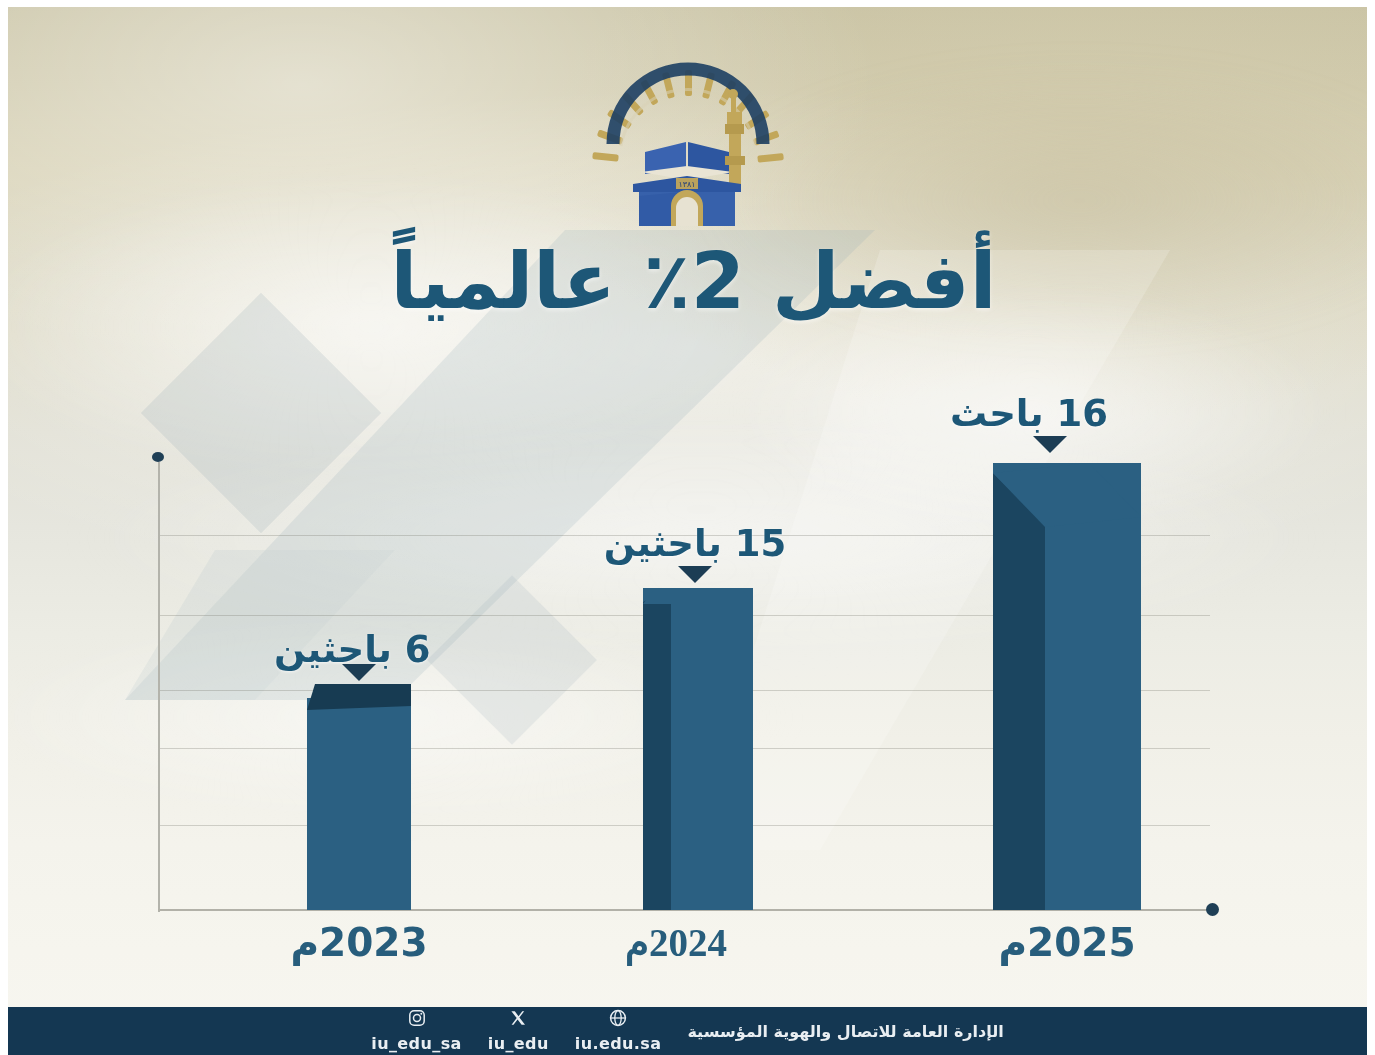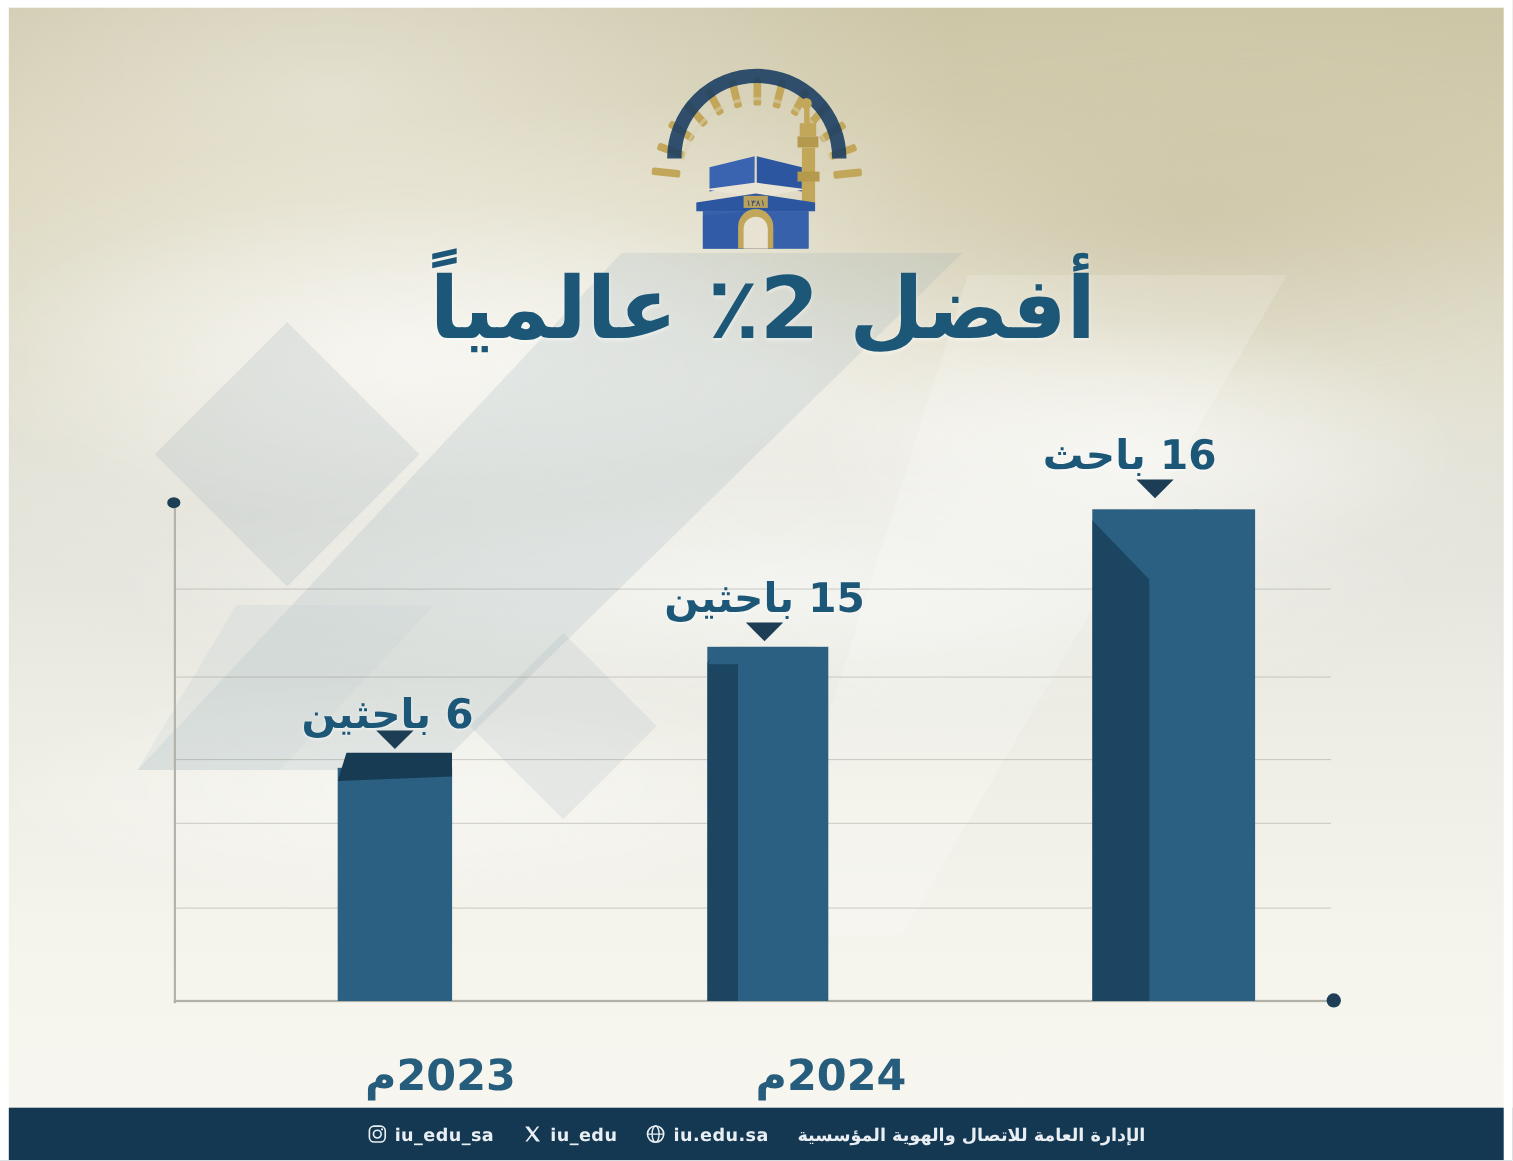--- a/index.html
+++ b/index.html
@@ -156,38 +156,37 @@
     border-right:17px solid transparent;
     border-top:17px solid #1c3d54;
   }
   .xlabel{
     position:absolute;
     direction:rtl;
     color:#275d7c;
     font-size:39px;
     font-weight:700;
     white-space:nowrap;
-    text-align:right;
-    margin-top:36px;
+    text-align:center;
   }
 
   
   .footer{
     position:absolute;left:0;bottom:0;width:1375px;height:48px;
     background:#143752;
     display:flex;align-items:center;justify-content:center;
     gap:26px;
     direction:rtl;
   }
   .footer-text{
     color:#e9eef2;font-size:16px;font-weight:600;white-space:nowrap;
     letter-spacing:.2px;
   }
   .f-item{
-    display:flex;align-items:center;gap:7px;direction:ltr;
+    display:flex;align-items:center;gap:7px;direction:ltr;flex-direction:column;
   }
   .f-item .lbl{
     color:#e9eef2;font-size:16px;font-weight:600;white-space:nowrap;
     letter-spacing:.4px;
   }
   .f-icon{width:18px;height:18px;display:block;flex:0 0 18px;}
   .f-icon svg{width:18px;height:18px;display:block;}
 
   .edge-l{position:absolute;left:0;top:0;width:8px;height:1055px;background:#fff;}
   .edge-r{position:absolute;right:0;top:0;width:8px;height:1055px;background:#fff;}
@@ -345,25 +344,26 @@
         </svg>
       </div>
     </div>
 
     <div class="callout" style="left:274px;top:628px;width:170px;text-align:left;">6 باحثين</div>
     <div class="marker" style="left:342px;top:664px;"></div>
 
     <div class="callout" style="left:590px;top:522px;width:210px;text-align:center;">15 باحثين</div>
     <div class="marker" style="left:678px;top:566px;"></div>
 
-    <div class="callout" style="left:906px;top:392px;width:200px;text-align:right;">16 باحث</div>
+    <div class="callout" style="left:950px;top:392px;width:200px;text-align:left;">16 باحث</div>
     <div class="marker" style="left:1033px;top:436px;"></div>
 
     <div class="xlabel" style="left:249px;top:920px;width:220px;">2023م</div>
-    <div class="xlabel" style="left:604px;top:920px;width:220px;">2024م</div>
+    <div class="xlabel" style="left:566px;top:920px;width:220px;font-family:Liberation Serif, serif;">2024م</div>
+    <div class="xlabel" style="left:957px;top:920px;width:220px;">2025م</div>
   </div>
 
   <div class="footer">
     <span class="footer-text">الإدارة العامة للاتصال والهوية المؤسسية</span>
 
     <span class="f-item">
       <span class="f-icon">
         <svg viewBox="0 0 18 18">
             <circle cx="9" cy="9" r="7.4" fill="none" stroke="#e9eef2" stroke-width="1.5"></circle>
             <ellipse cx="9" cy="9" rx="3.2" ry="7.4" fill="none" stroke="#e9eef2" stroke-width="1.3"></ellipse>

